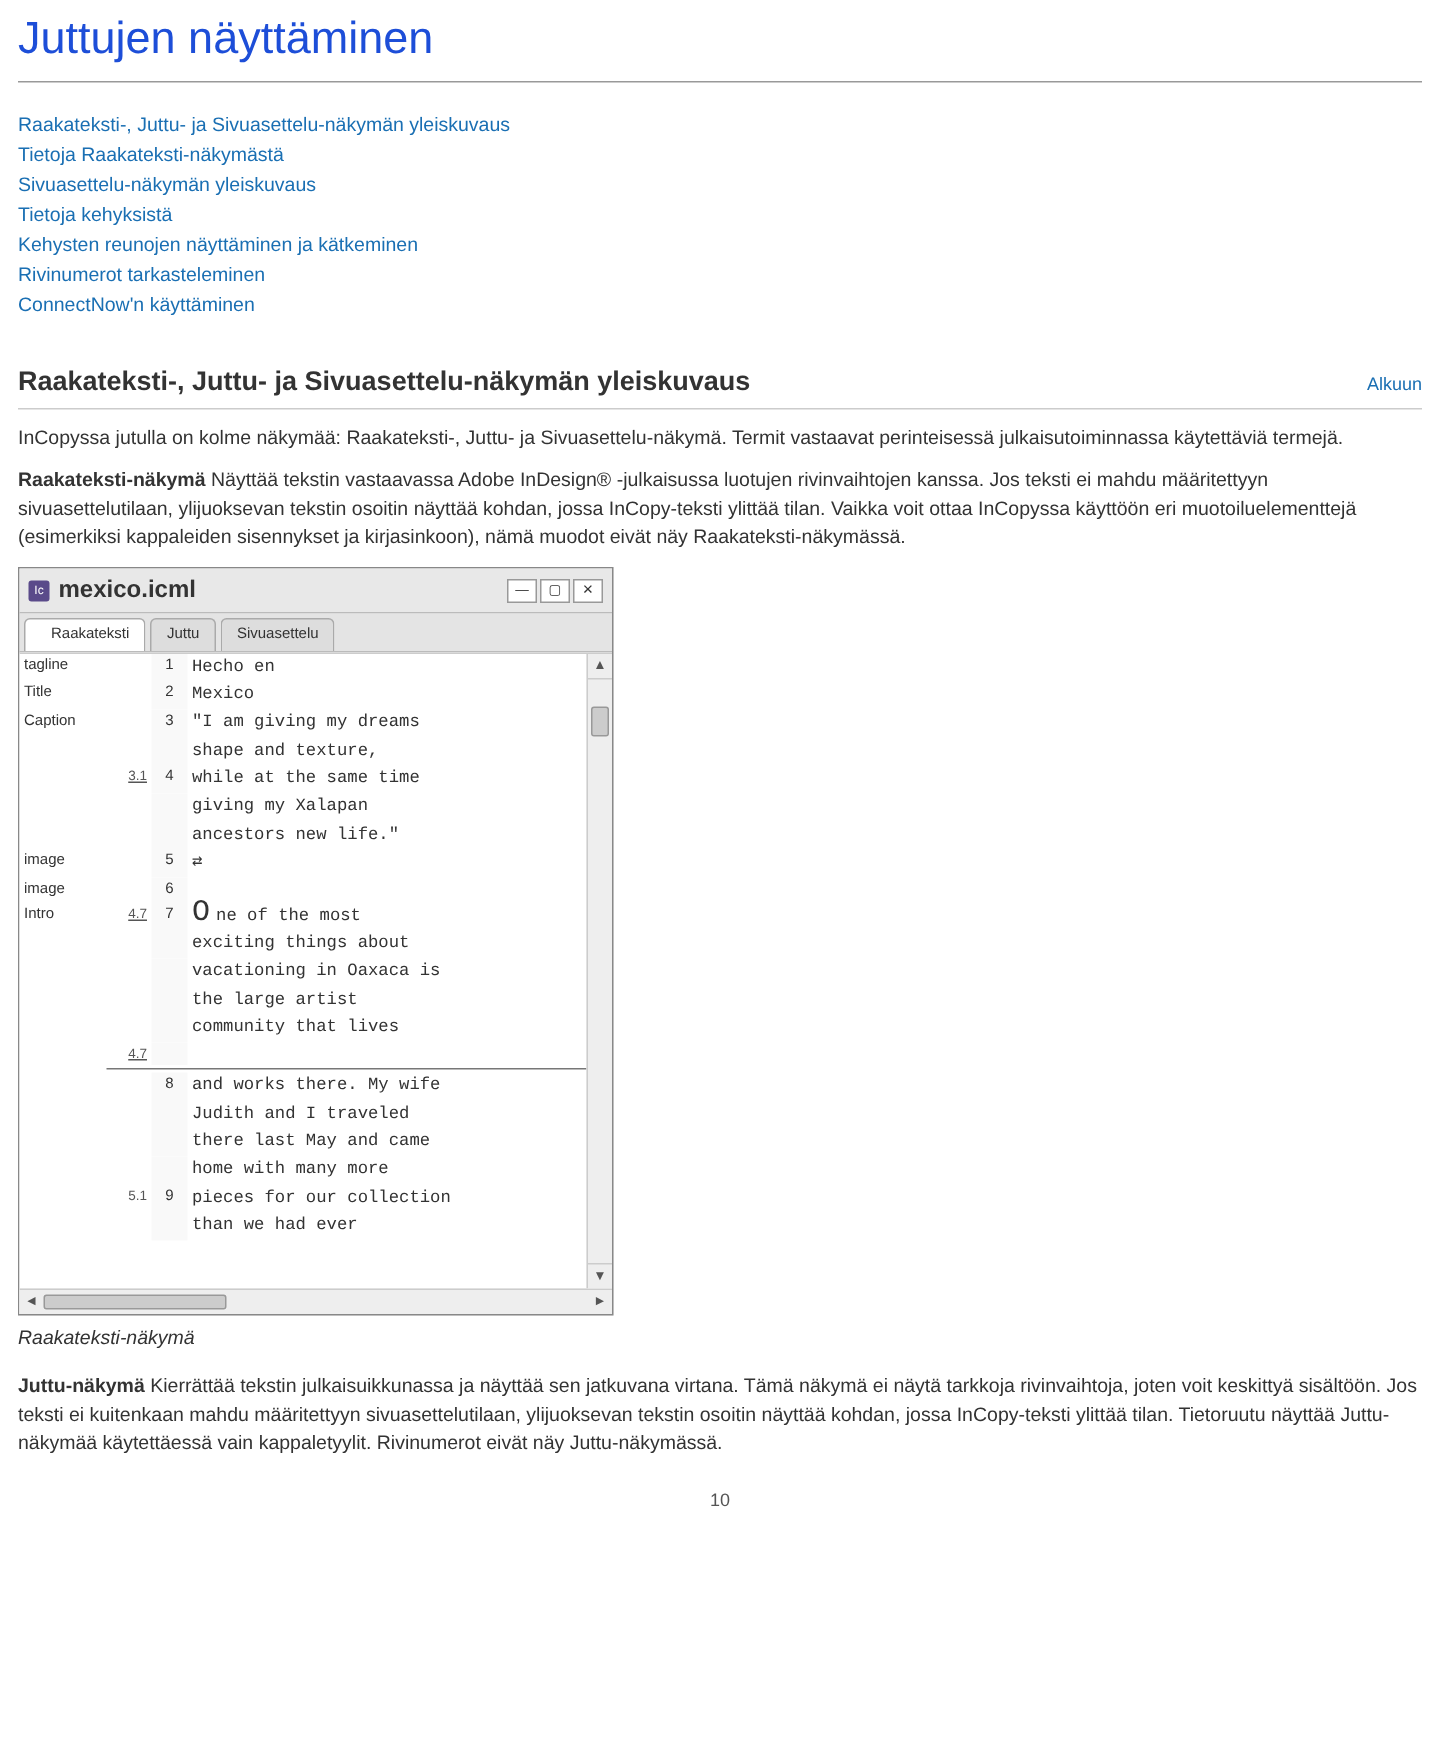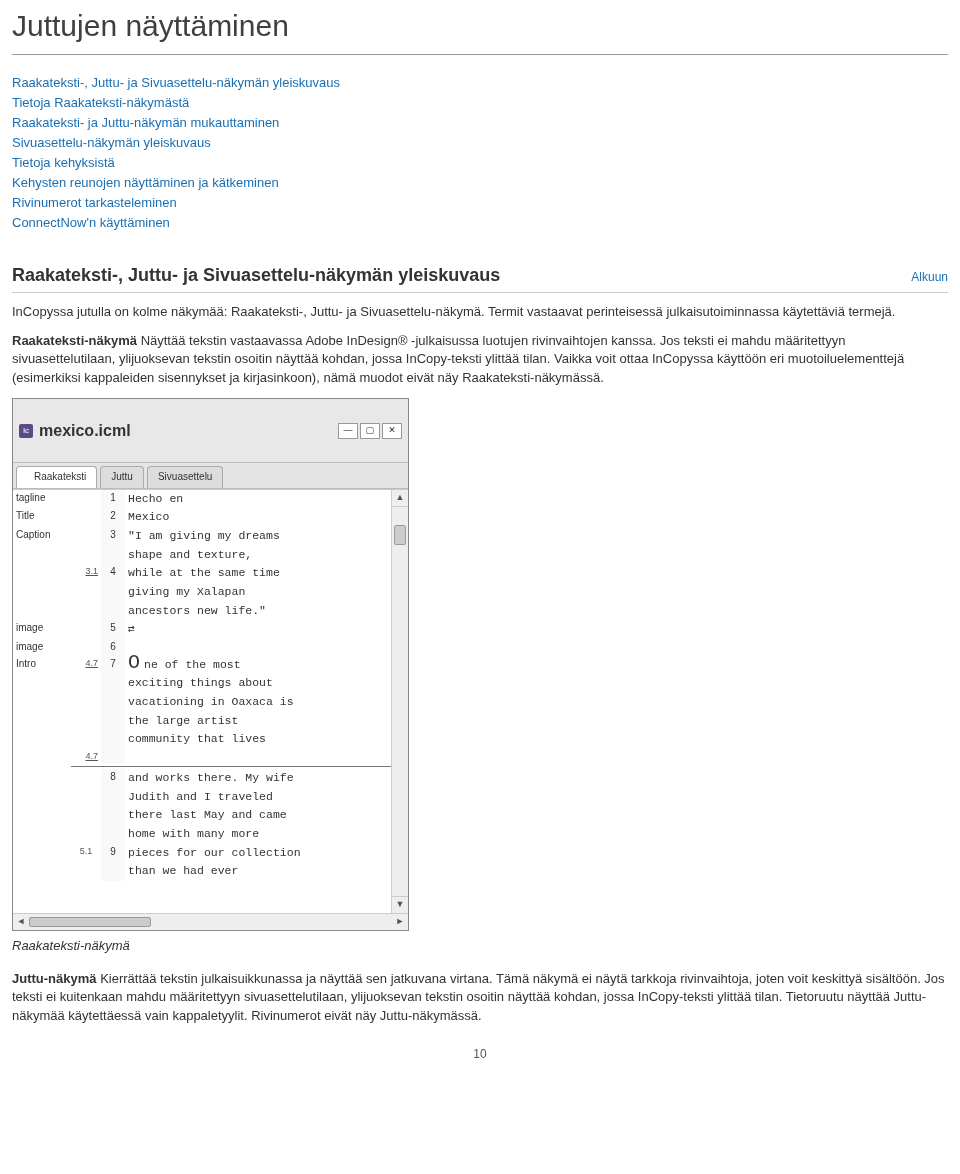--- a/index.html
+++ b/index.html
@@ -7,21 +7,21 @@
     margin: 0;
     padding: 0 12px;
     width: 936px;
     color: #333;
     font-size: 13px;
     line-height: 1.45;
   }
   h1 {
     font-size: 30px;
     font-weight: 400;
-    color: #404040;
+    color: #1d4ed8;
     margin: 4px 0 6px 0;
   }
   hr.rule {
     border: none;
     border-top: 1px solid #999;
     margin: 0 0 18px 0;
   }
   .toc a {
     display: block;
     color: #1a6fb3;
@@ -69,21 +69,21 @@
     border: 1px solid #888;
     background: #f0f0f0;
     margin: 8px 0 4px 0;
     font-family: "Segoe UI", Tahoma, sans-serif;
     font-size: 11px;
     color: #333;
   }
   .titlebar {
     display: flex;
     align-items: center;
-    padding: 20px 6px;
+    padding: 3px 6px;
     background: #e8e8e8;
     border-bottom: 1px solid #bbb;
   }
   .titlebar .app-icon {
     width: 14px; height: 14px;
     background: #5a4a8a;
     color: #fff;
     font-size: 8px;
     display: flex; align-items: center; justify-content: center;
     margin-right: 6px;
@@ -165,21 +165,20 @@
 </style>
 </head>
 <body>
 
 <h1>Juttujen näyttäminen</h1>
 <hr class="rule">
 
 <nav class="toc">
   <a href="#">Raakateksti-, Juttu- ja Sivuasettelu-näkymän yleiskuvaus</a>
   <a href="#">Tietoja Raakateksti-näkymästä</a>
-  <a href="#">Raakateksti- ja Juttu-näkymän mukauttaminen</a>
   <a href="#">Sivuasettelu-näkymän yleiskuvaus</a>
   <a href="#">Tietoja kehyksistä</a>
   <a href="#">Kehysten reunojen näyttäminen ja kätkeminen</a>
   <a href="#">Rivinumerot tarkasteleminen</a>
   <a href="#">ConnectNow'n käyttäminen</a>
 </nav>
 
 <div class="sec-head">
   <h2>Raakateksti-, Juttu- ja Sivuasettelu-näkymän yleiskuvaus</h2>
   <a href="#">Alkuun</a>
@@ -320,21 +319,21 @@
               <div class="x">there last May and came</div>
             </div>
             <div class="er">
               <div class="t"></div>
               <div class="d"></div>
               <div class="n"></div>
               <div class="x">home with many more</div>
             </div>
             <div class="er">
               <div class="t"></div>
-              <div class="d" style=" text-align: center;">5.1</div>
+              <div class="d" style="">5.1</div>
               <div class="n">9</div>
               <div class="x">pieces for our collection</div>
             </div>
             <div class="er">
               <div class="t"></div>
               <div class="d"></div>
               <div class="n"></div>
               <div class="x">than we had ever</div>
             </div>
           </div>

